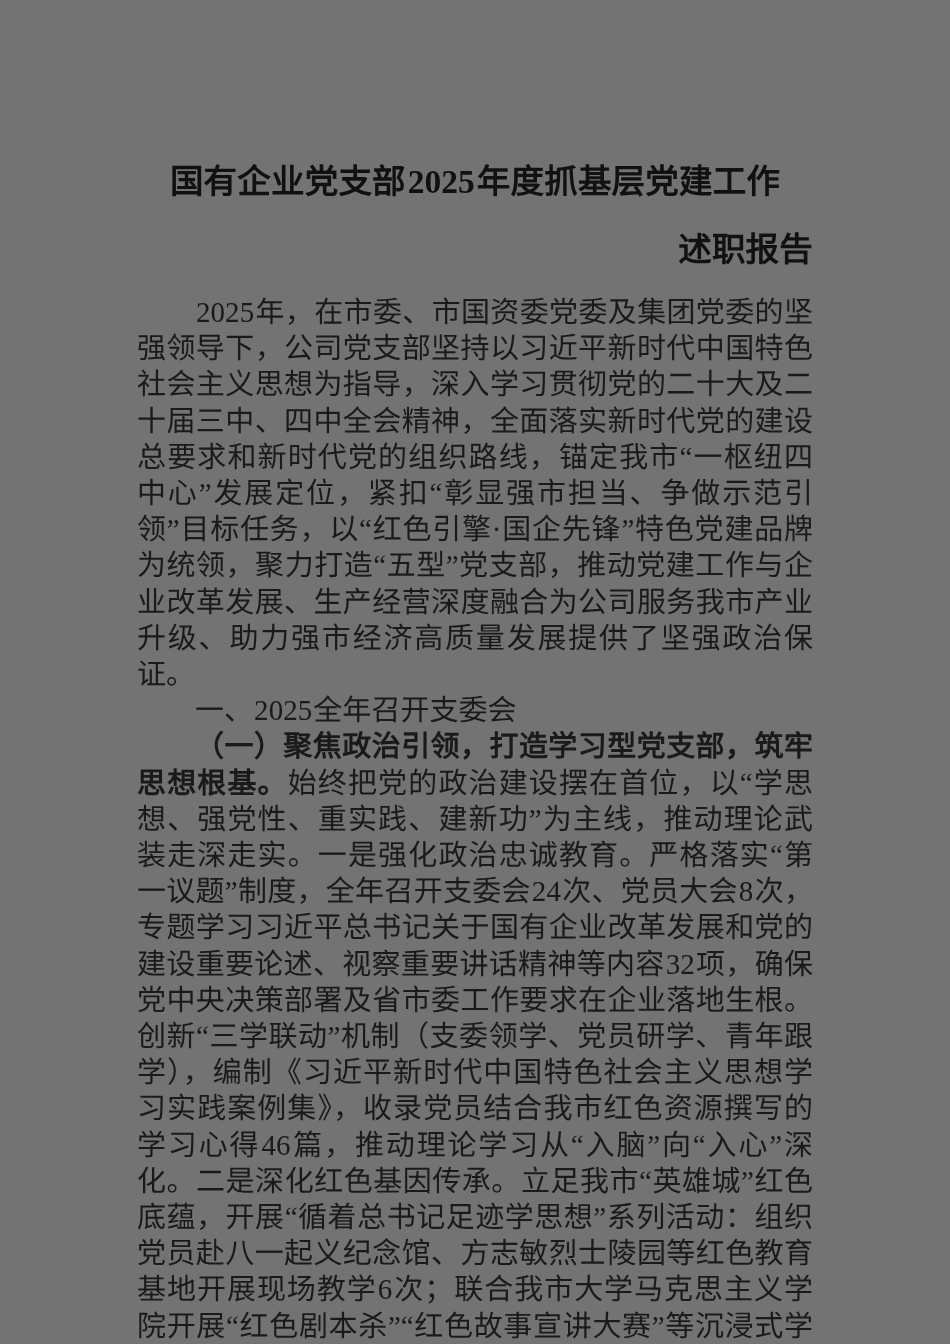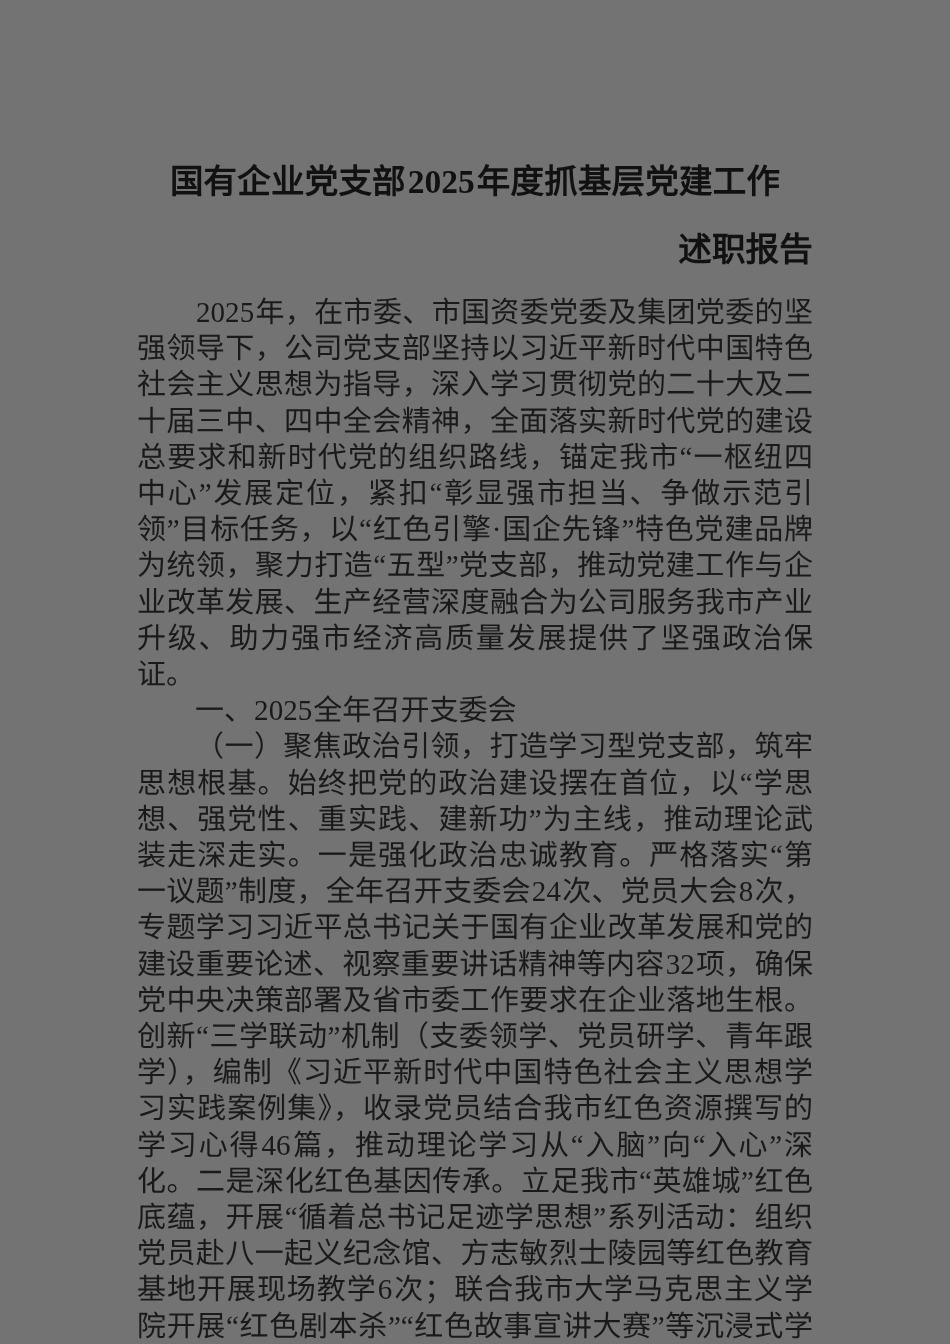--- a/index.html
+++ b/index.html
@@ -71,21 +71,21 @@
     text-align-last: left;
     letter-spacing: 0.05px;
     text-indent: 2em;
     color: #1a1a1a;
     word-break: break-all;
   }
   p.para + p.para {
     margin-top: 0;
   }
   .strong-run {
-    font-weight: 400;
+    font-weight: 700;
   }
   .num-run {
     font-family: "Liberation Serif", "DejaVu Serif", serif;
     padding: 0 1px;
   }
 </style>
 </head>
 <body>
 
 <div class="page">

